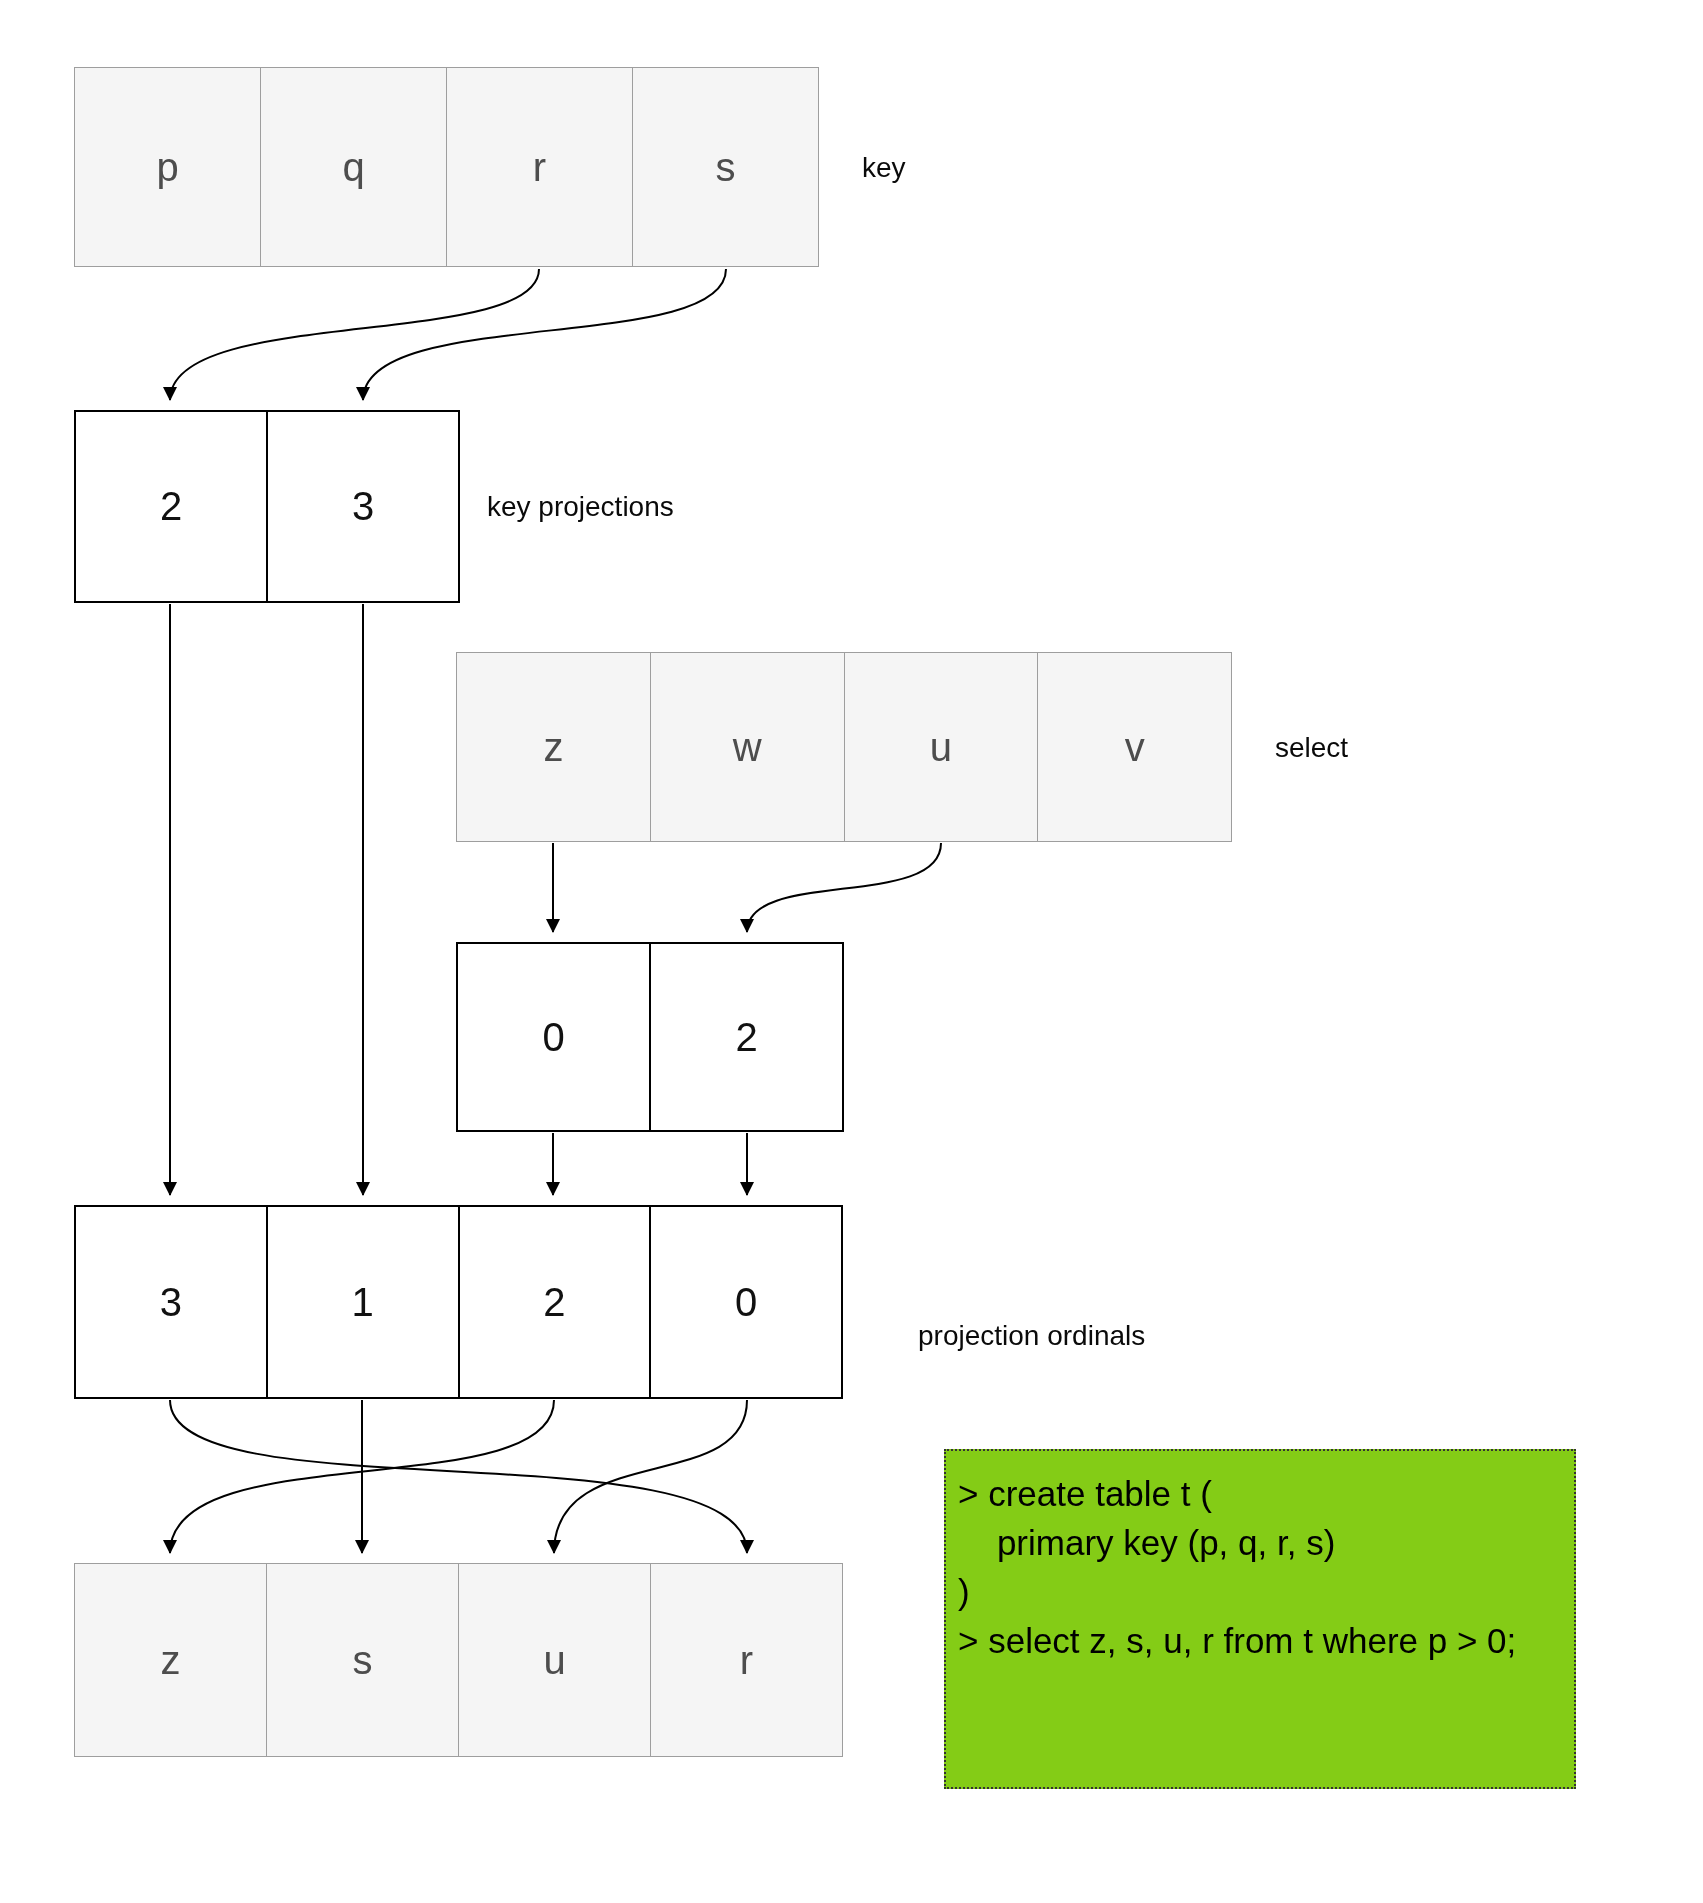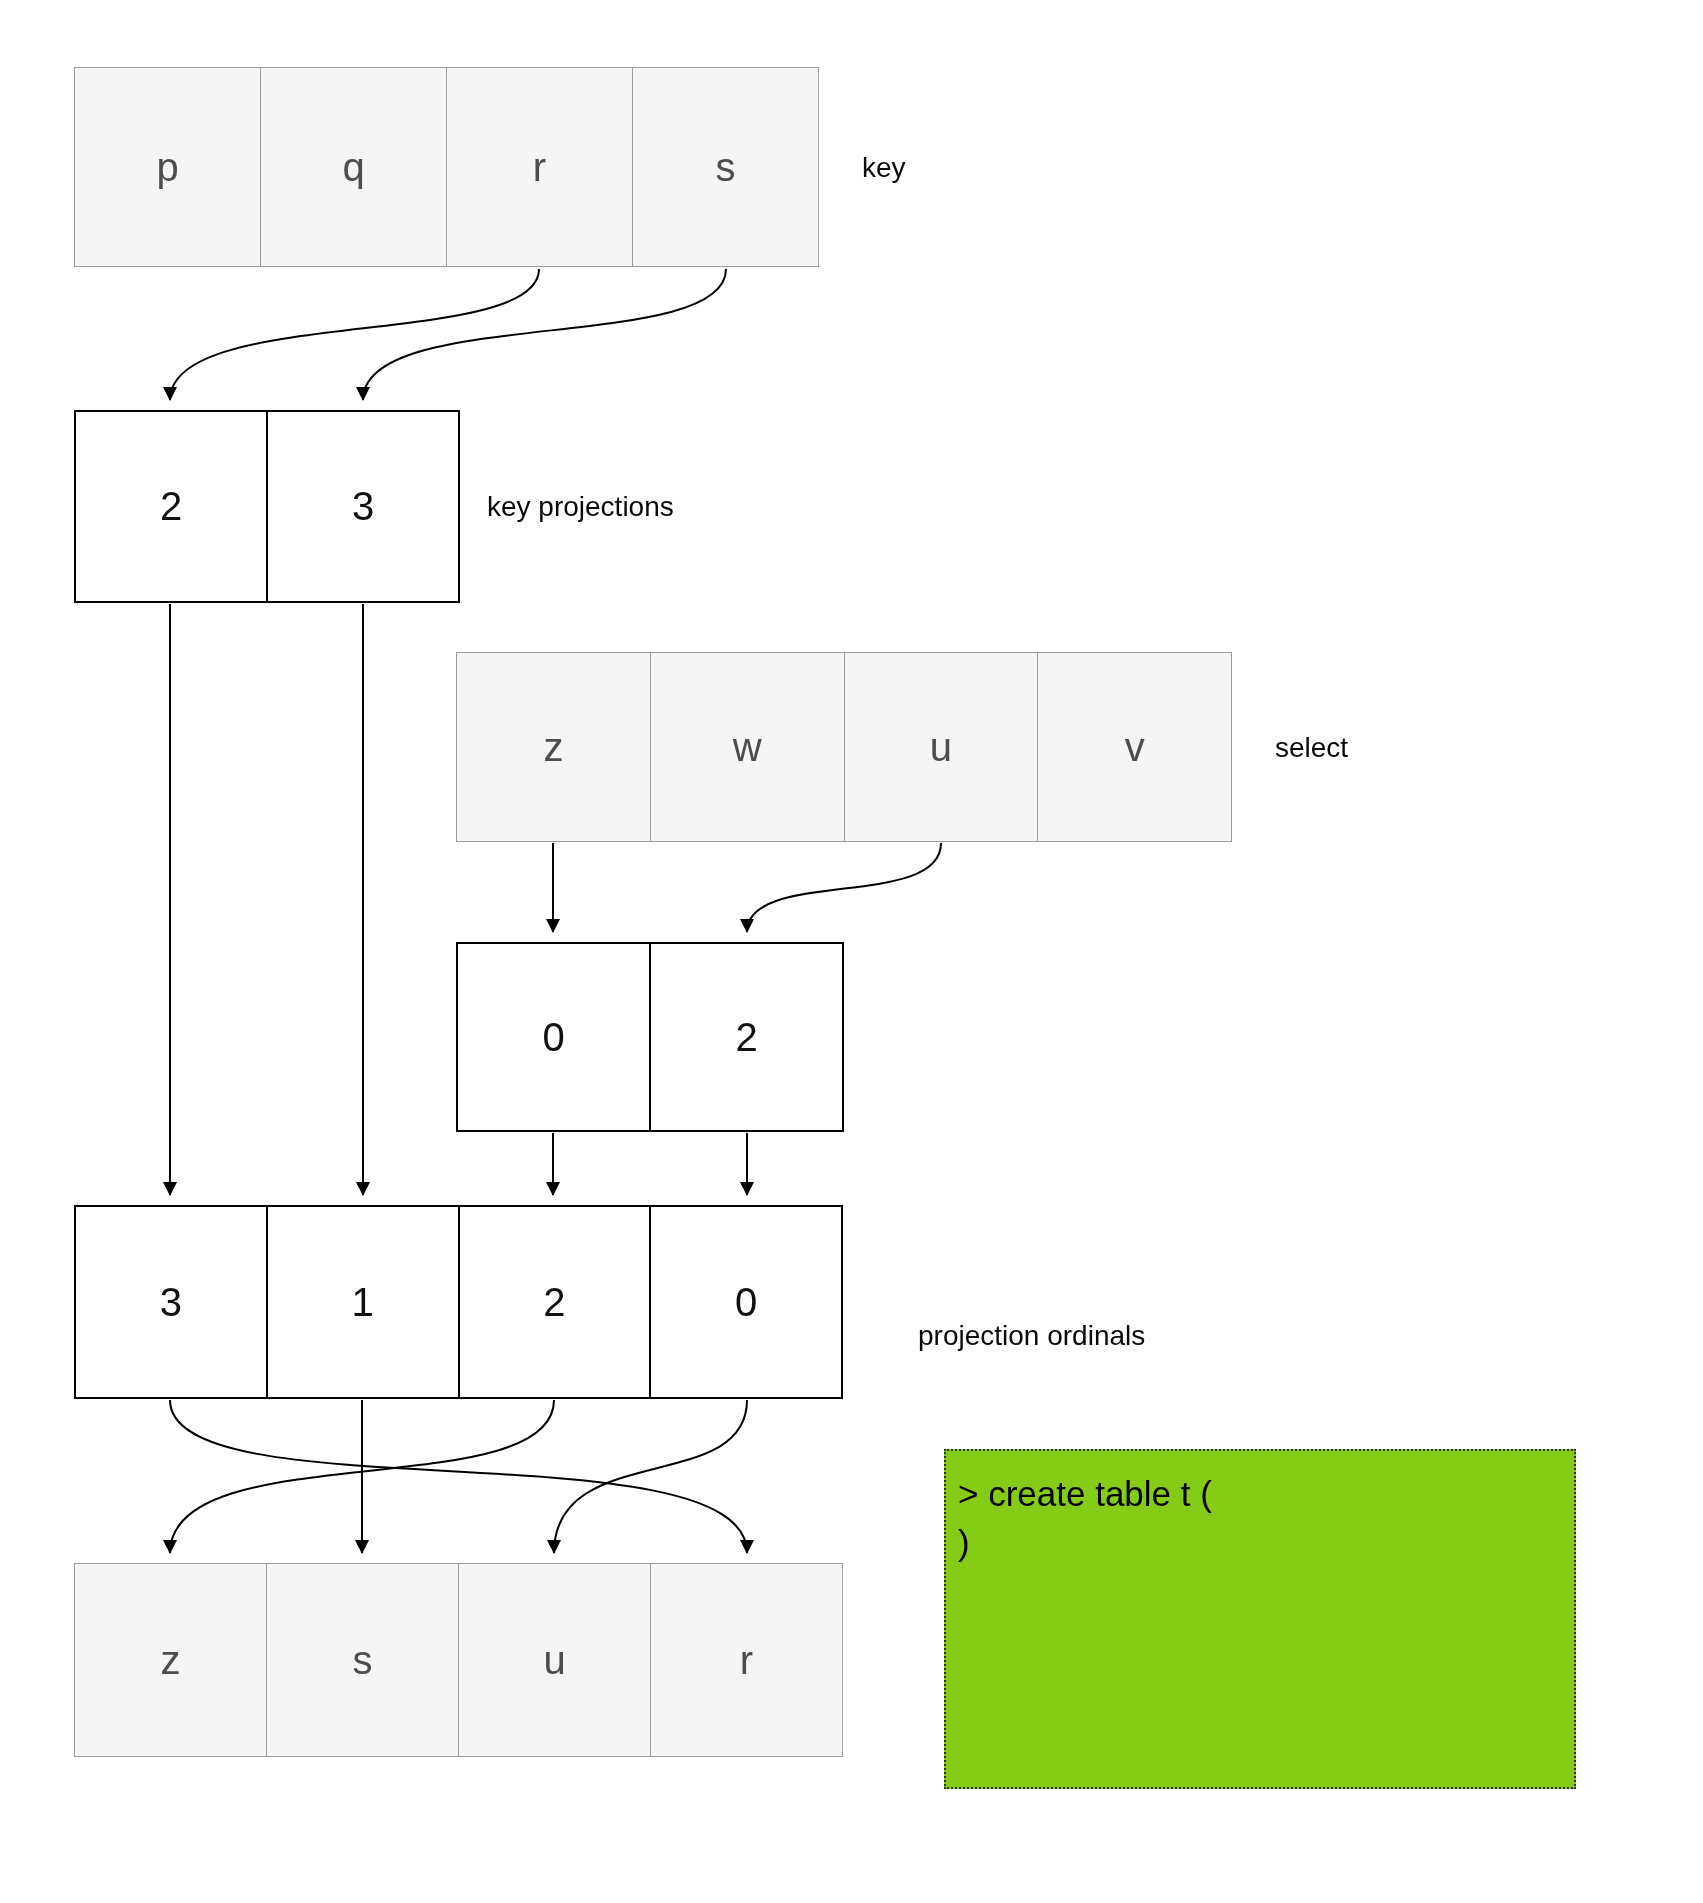--- a/index.html
+++ b/index.html
@@ -120,21 +120,23 @@
 
   <div class="row gray" style="left:74px; top:1563px; width:769px; height:194px;">
     <div class="cell">z</div>
     <div class="cell">s</div>
     <div class="cell">u</div>
     <div class="cell">r</div>
   </div>
 
   <div class="code-box">
     <div class="code-line">&gt; create table t (</div>
+    <div class="code-line">    primary key (p, q, r, s)</div>
     <div class="code-line">)</div>
+    <div class="code-line">&gt; select z, s, u, r from t where p &gt; 0;</div>
   </div>
 
   <svg id="arrow-layer" viewBox="0 0 1703 1903" xmlns="http://www.w3.org/2000/svg" aria-hidden="true">
     <defs>
       <marker id="ah" markerUnits="userSpaceOnUse" markerWidth="18" markerHeight="18" refX="14" refY="8" orient="auto">
         <path d="M1,1 L15,8 L1,15 Z" fill="#000000"></path>
       </marker>
     </defs>
 
     <path class="arrow" marker-end="url(#ah)" d="M 539 269 C 539 350, 170 305, 170 400"></path>

